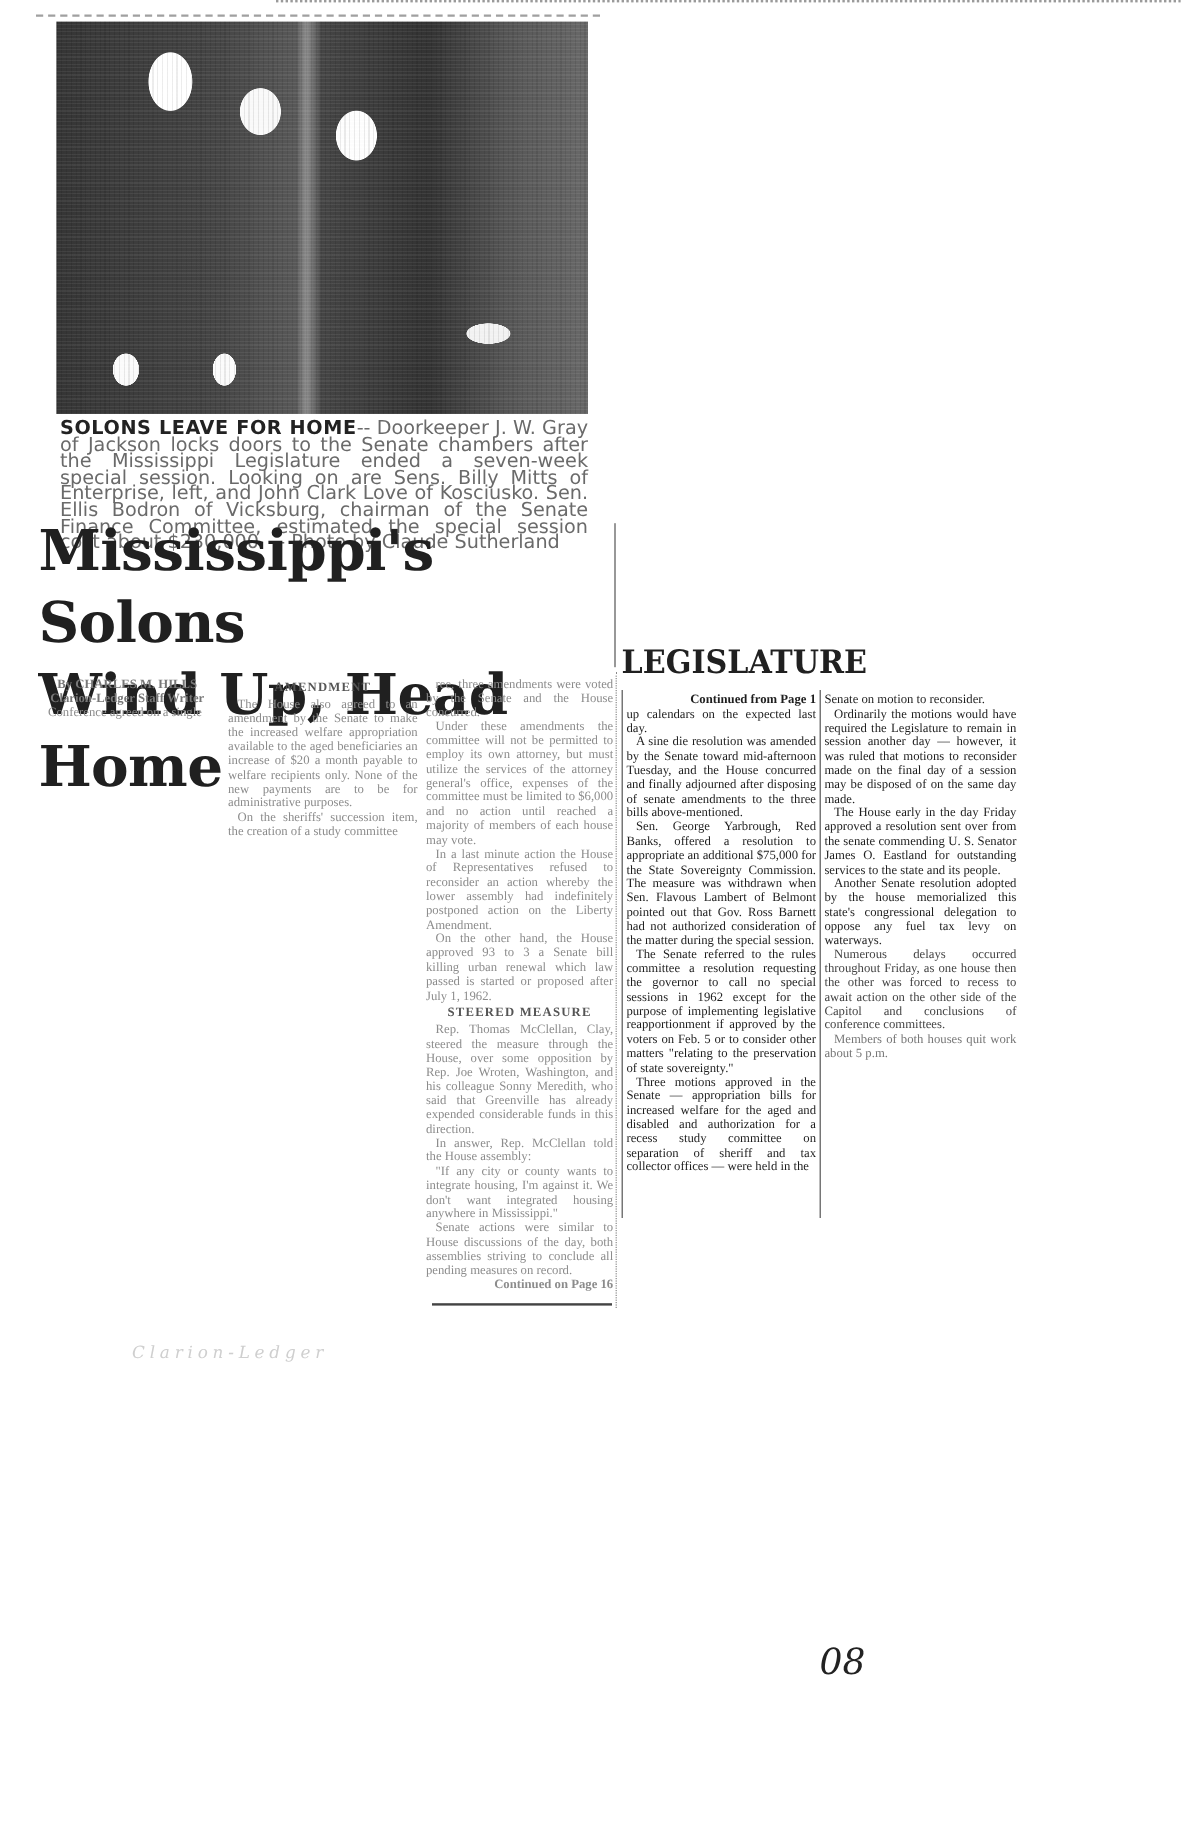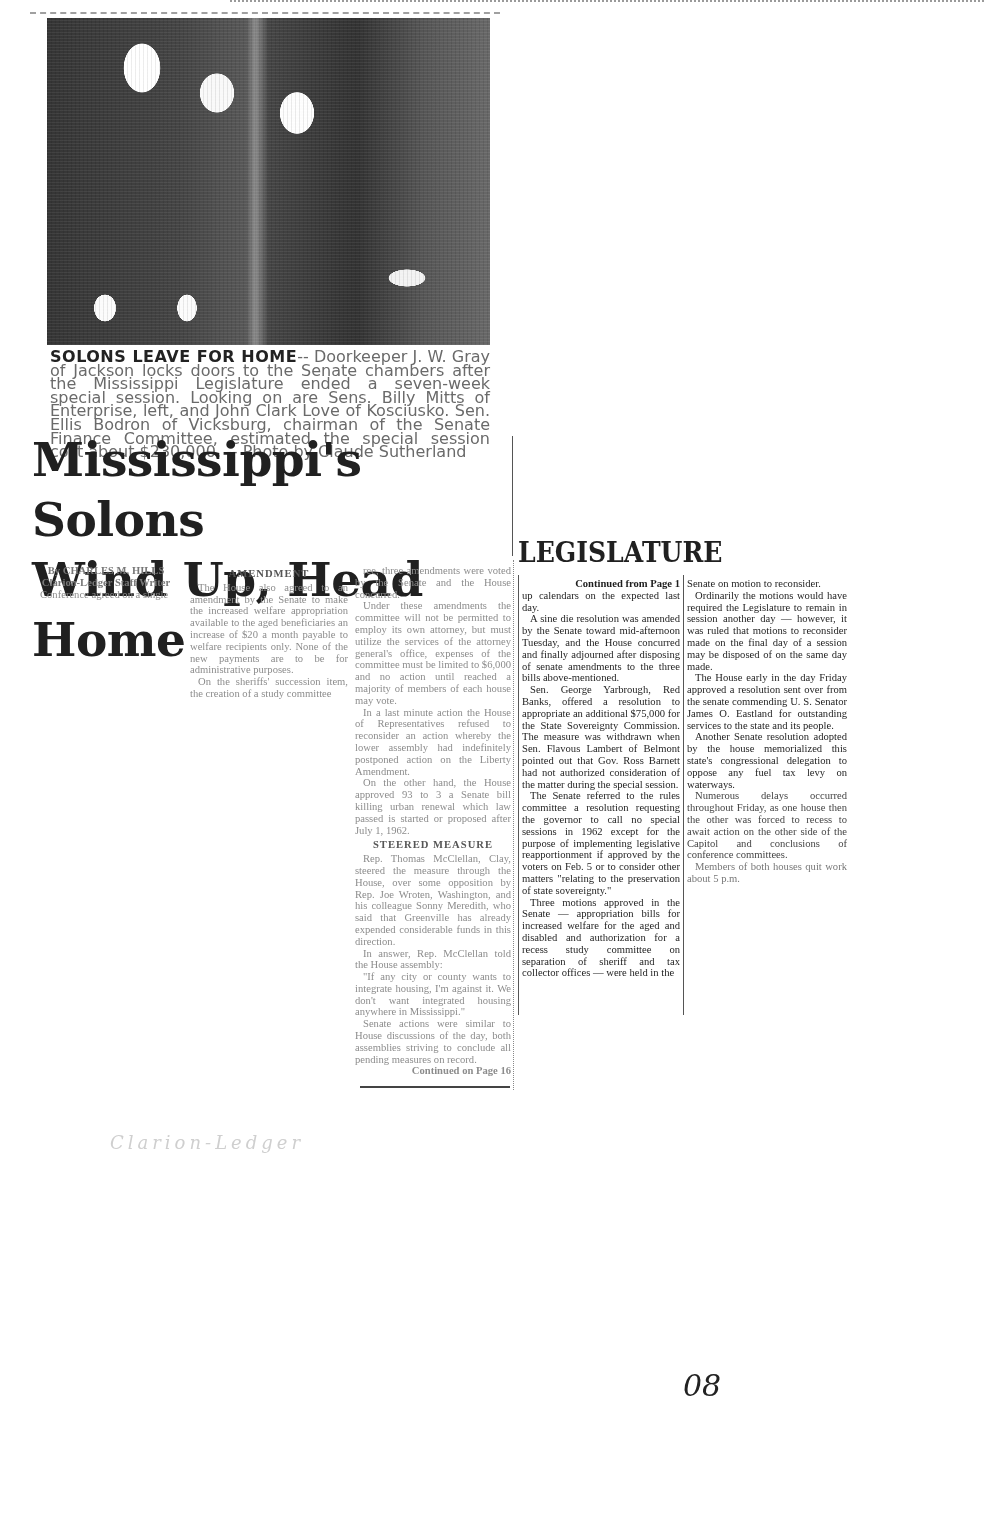--- a/index.html
+++ b/index.html
@@ -23,21 +23,21 @@
     .faded { color: #8c8c8c; }
     .dark { color: #1e1e1e; }
     .col p { margin: 0; text-indent: 8px; }
     .col .sub { text-align: center; font-weight: bold; text-indent: 0; margin: 3px 0 2px 0; letter-spacing: 1px; color: #555; }
     .byline { text-align: center; text-indent: 0 !important; font-weight: bold; color: #777; }
     .vline { position: absolute; width: 0; border-left: 1px solid #555; }
     .vdot { position: absolute; width: 0; border-left: 1px dotted #888; }
     .hline { position: absolute; height: 0; border-top: 2px solid #444; }
     .leg-head { position: absolute; left: 518px; top: 537px; font-family: "DejaVu Serif", serif; font-weight: bold; font-size: 27px; color: #202020; letter-spacing: 0; transform: scaleX(0.93); transform-origin: left; }
     .cont-label { text-align: right; font-weight: bold; text-indent: 0 !important; }
-    .handwriting { position: absolute; left: 110px; top: 1120px; width: 200px; font-family: "DejaVu Serif", serif; font-style: italic; font-size: 18px; color: #cfcfcf; letter-spacing: 4px; margin-top: 12px; }
+    .handwriting { position: absolute; left: 110px; top: 1120px; width: 200px; font-family: "DejaVu Serif", serif; font-style: italic; font-size: 14px; color: #cfcfcf; letter-spacing: 4px; }
     .pagemark { position: absolute; left: 683px; top: 1368px; font-family: "DejaVu Serif", serif; font-style: italic; font-size: 30px; color: #222; }
   </style>
 </head>
 <body>
 
 <div class="topdots"></div>
 <div class="toprule"></div>
 
 <div class="photo" title="Three men standing at the Senate chamber doors; one locks the door">
   <div class="photo-grain"></div>

